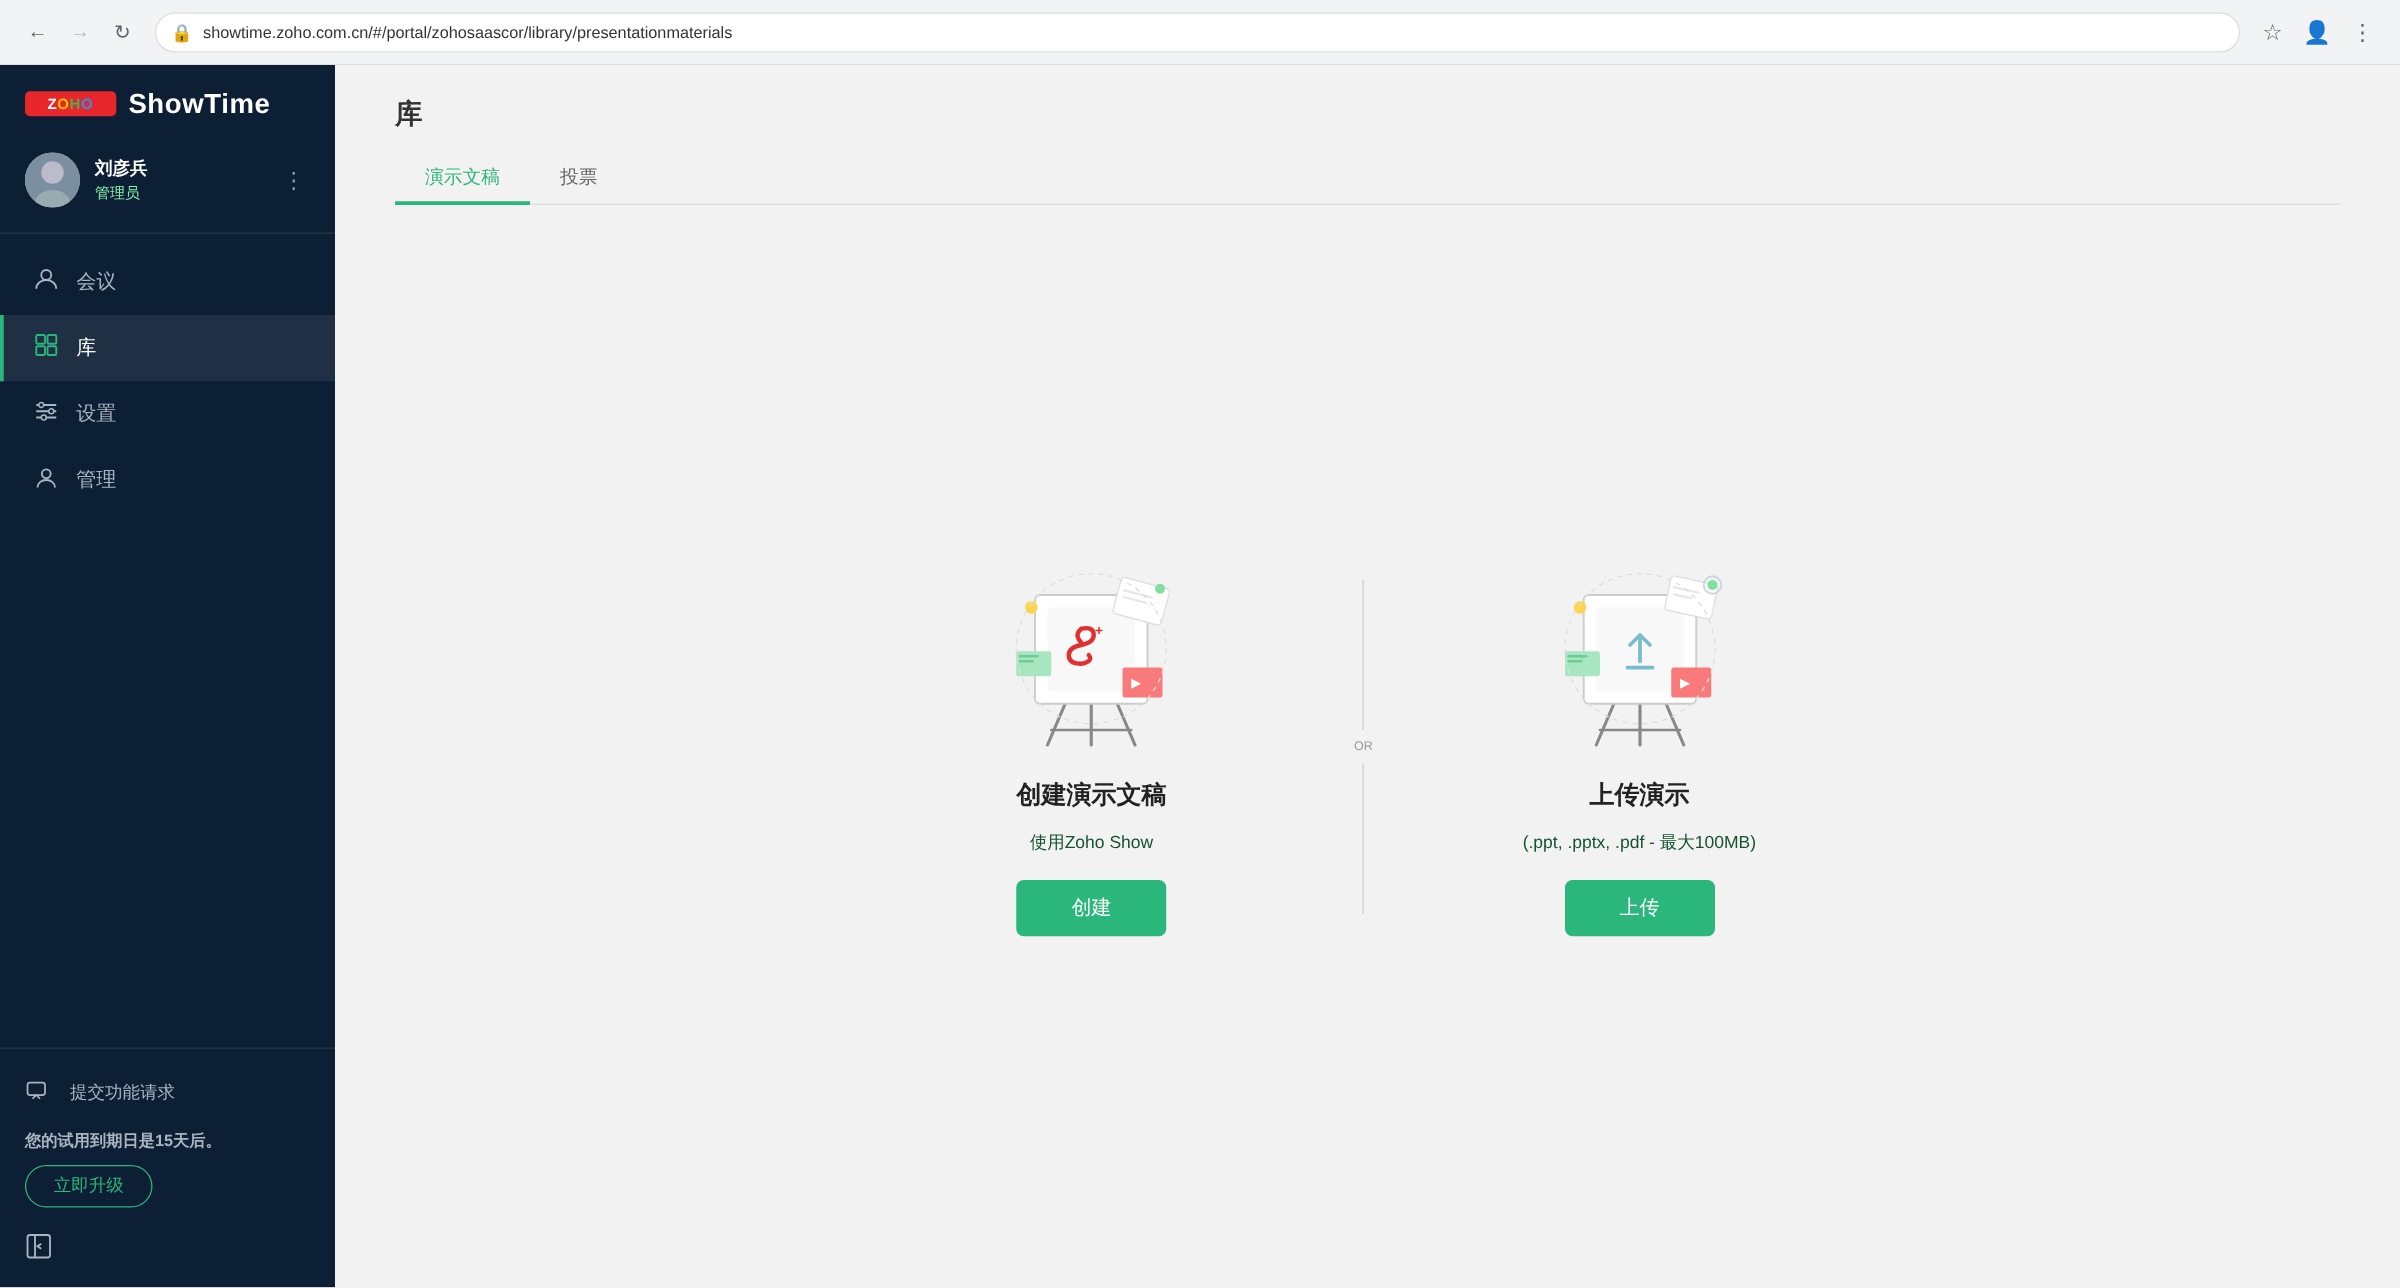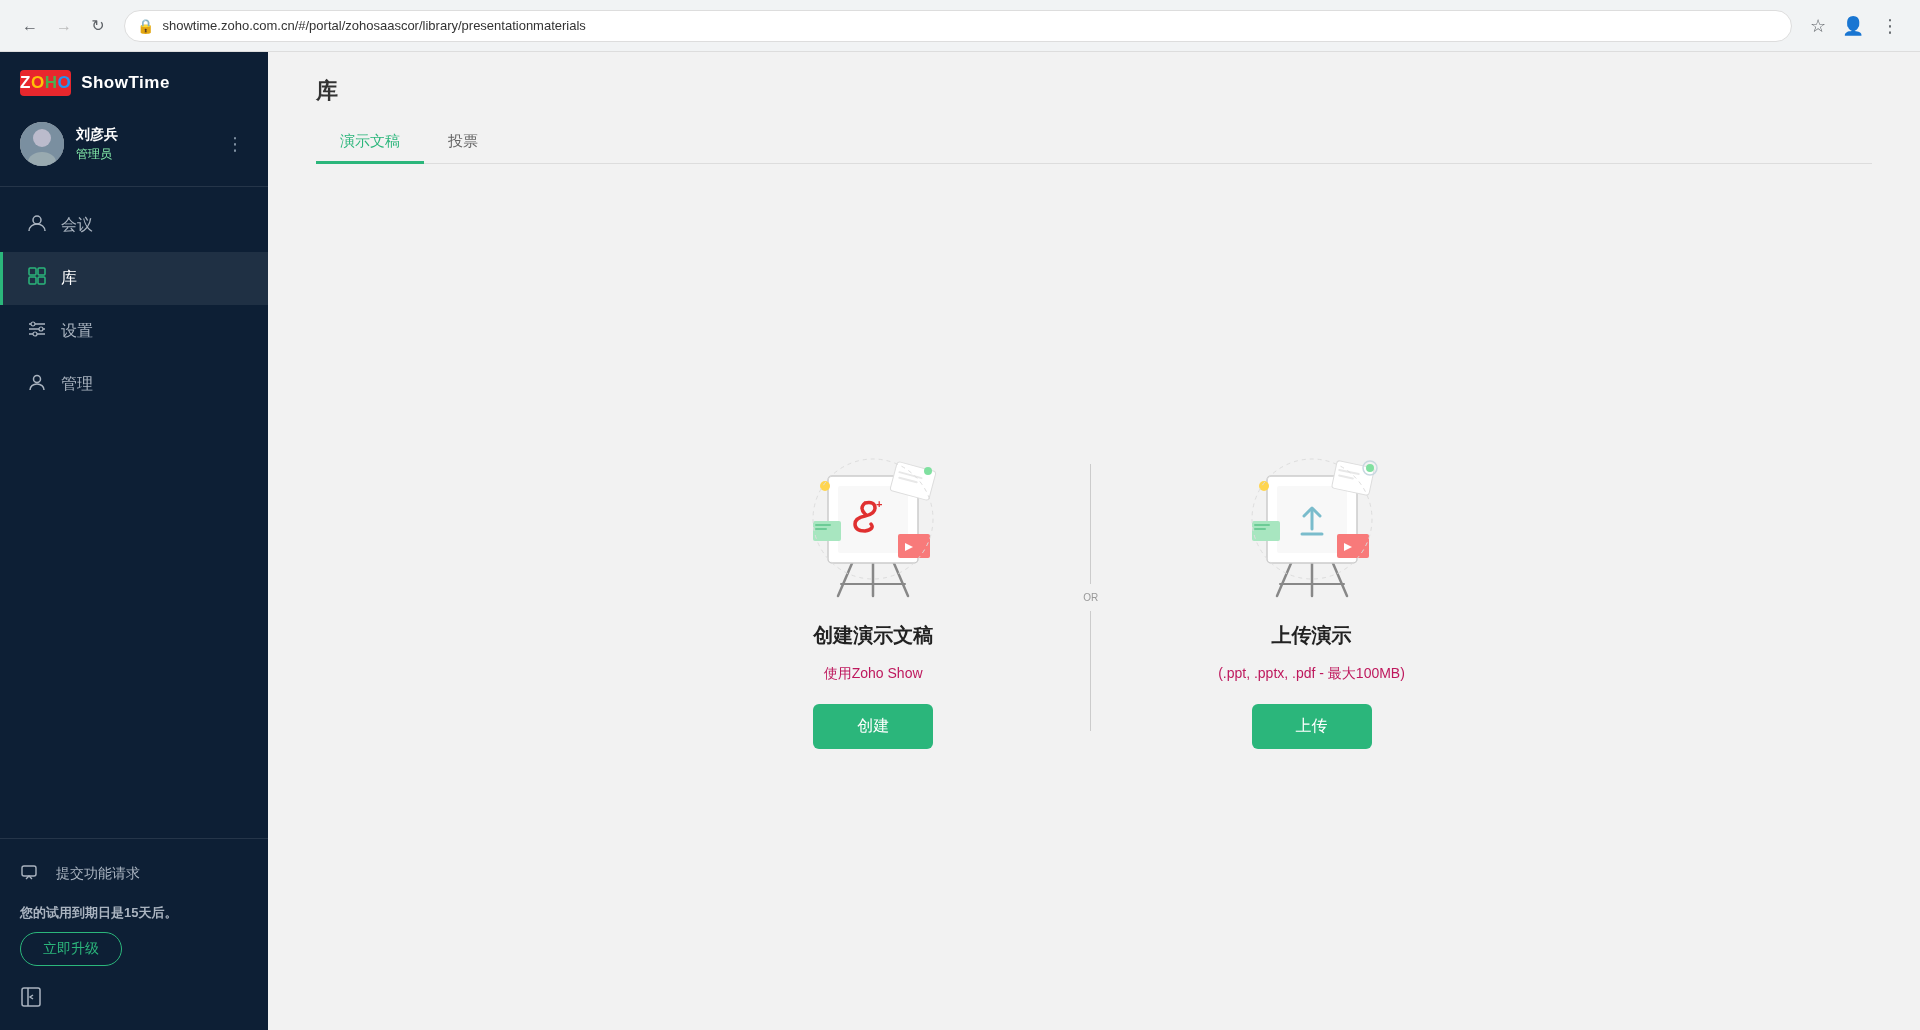--- a/index.html
+++ b/index.html
@@ -55,31 +55,31 @@
     .sidebar-logo {
       padding: 18px 20px 16px;
       display: flex;
       align-items: center;
       gap: 10px;
     }
     .zoho-badge {
       background: #e8272d;
       color: #fff;
       font-weight: bold;
-      font-size: 17px;
-      padding: 3px 0;
+      font-size: 12px;
+      padding: 3px 18px;
       border-radius: 4px;
       letter-spacing: 0.5px;
     }
     .zoho-badge span.z { color: #fff; }
     .zoho-badge span.o1 { color: #ffc107; }
     .zoho-badge span.h { color: #4caf50; }
     .zoho-badge span.o2 { color: #2196f3; }
     .logo-text {
-      font-size: 17px;
+      font-size: 22px;
       font-weight: 600;
       color: #fff;
       letter-spacing: 0.5px;
       text-align: right;
     }
 
     .user-section {
       padding: 10px 20px 16px;
       display: flex;
       align-items: center;
@@ -198,21 +198,21 @@
     .or-text { font-size: 10px; color: #999; }
 
     .card-illustration {
       width: 180px; height: 160px;
       position: relative;
       display: flex; align-items: center; justify-content: center;
     }
 
     
     .card-title { font-size: 20px; font-weight: 700; color: #222; text-align: center; }
-    .card-subtitle { font-size: 14px; color: #be185d; text-align: right; }
+    .card-subtitle { font-size: 14px; color: #14532d; text-align: right; }
     .card-btn {
       padding: 12px 44px; border-radius: 6px; border: none;
       background: #2bb67b; color: #fff; font-size: 16px; cursor: pointer;
       font-weight: 500; margin-top: 5px;
       transition: background 0.15s;
     }
   </style>
 </head>
 <body>
 

